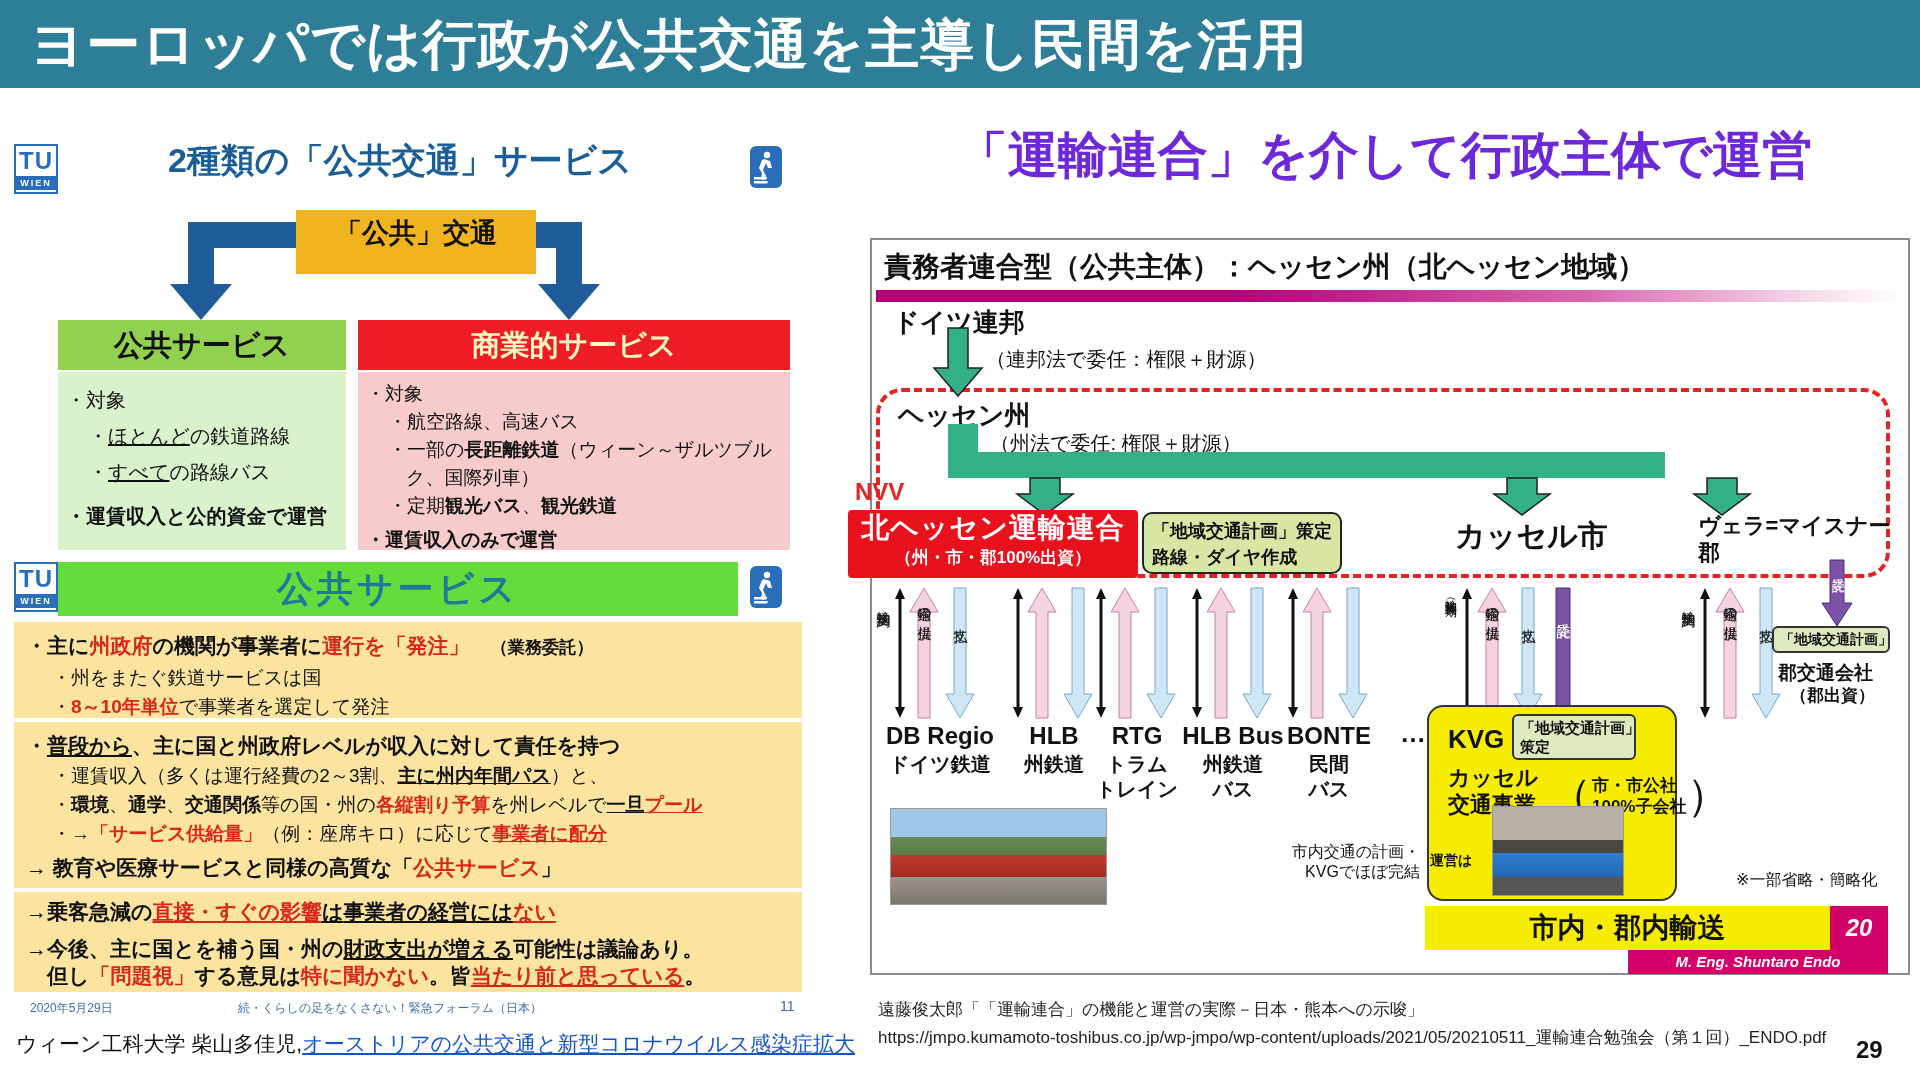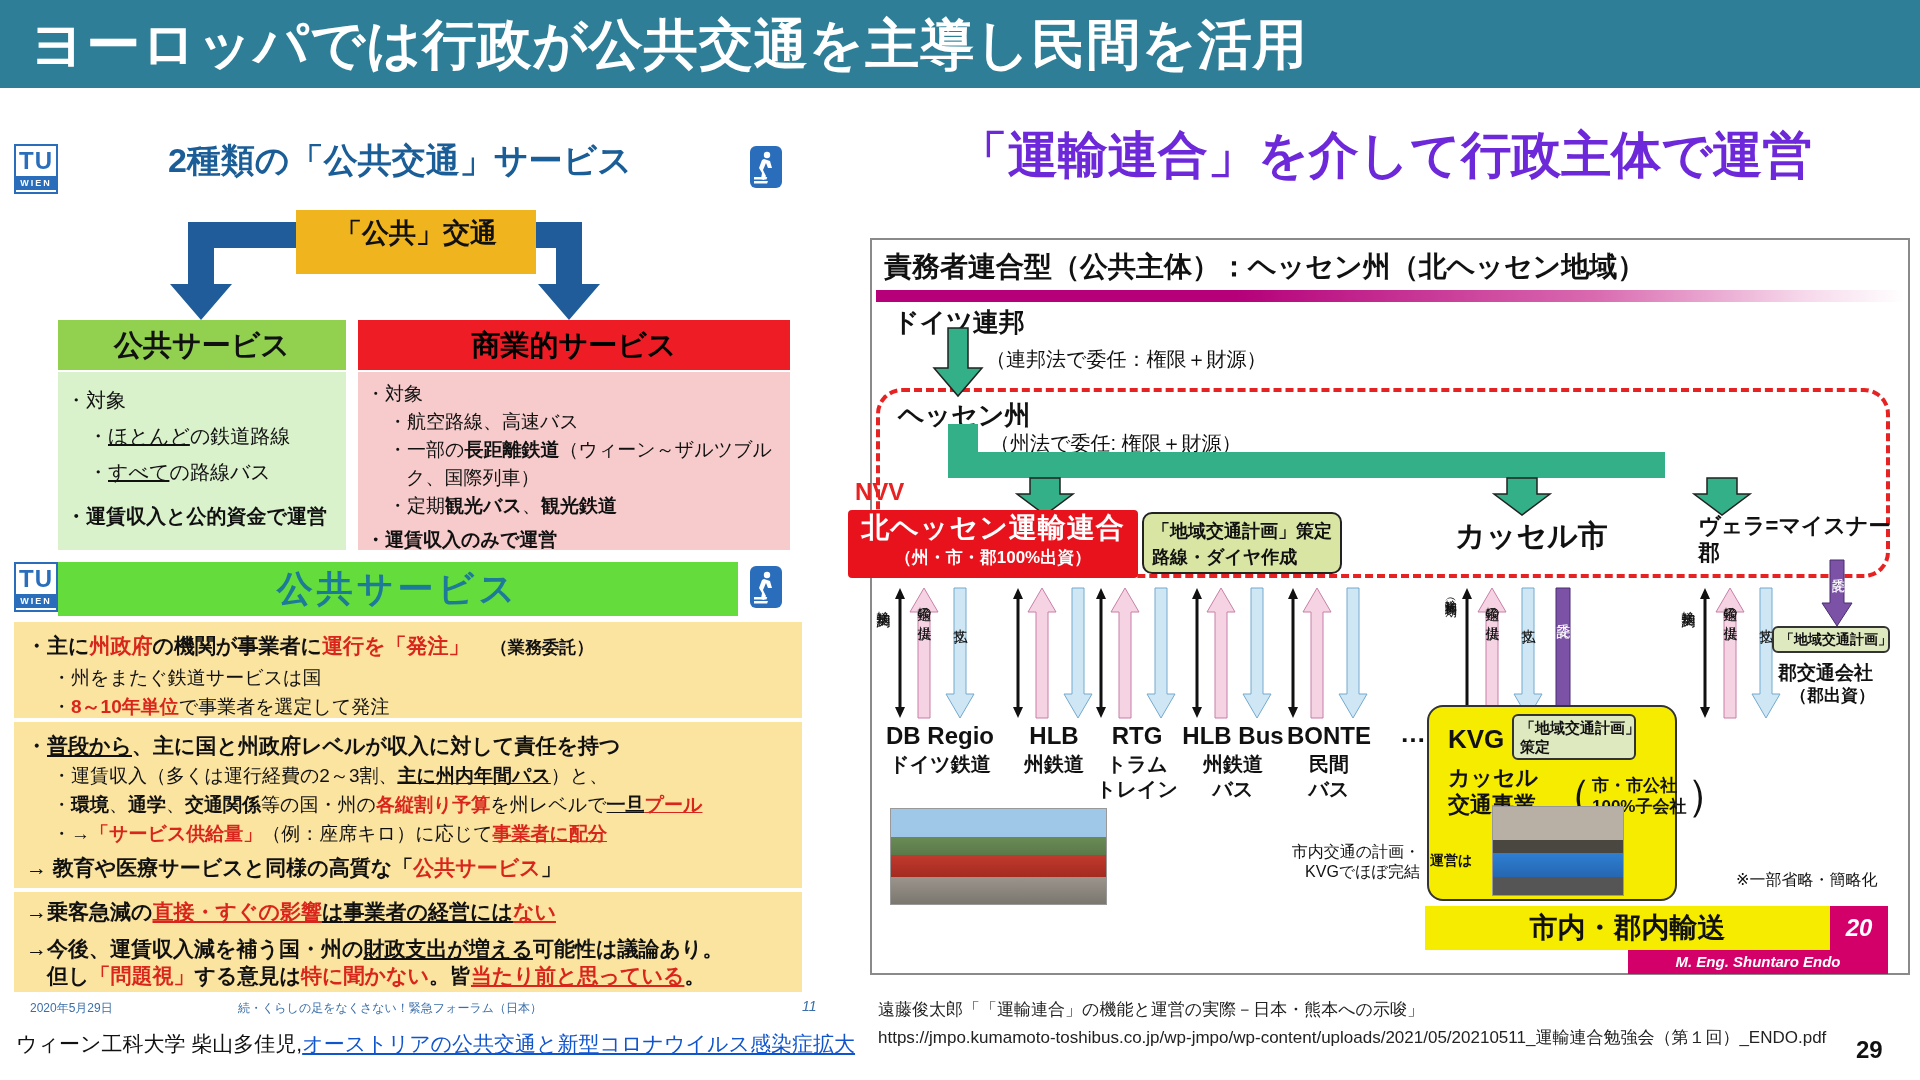--- a/index.html
+++ b/index.html
@@ -16,21 +16,21 @@
   .tulogo .wien{font-size:9px;font-weight:bold;color:#fff;background:#2a6ebb;line-height:14px;letter-spacing:2px;}
   
   .pedicon{width:32px;height:42px;background:#2a6ebb;border-radius:6px;display:flex;align-items:center;justify-content:center;}
   
   .lheader{left:90px;top:138px;width:620px;text-align:center;font-size:34px;font-weight:bold;color:#1b5e97;}
   .ybox{left:296px;top:210px;width:240px;height:64px;background:#efb41e;color:#111;font-size:27px;font-weight:bold;
         text-align:center;line-height:46px;}
   .hdr-grn{left:58px;top:320px;width:288px;height:50px;background:#92d050;text-align:center;line-height:50px;
            font-size:29px;font-weight:bold;color:#111;}
   .hdr-red{left:358px;top:320px;width:432px;height:50px;background:#ee1c25;text-align:center;line-height:50px;
-           font-size:29px;font-weight:bold;color:#000000;}
+           font-size:29px;font-weight:bold;color:#fef9c3;}
   .body-grn{left:58px;top:372px;width:288px;height:178px;background:#daf2cc;padding:10px 8px;box-sizing:border-box;}
   .body-pnk{left:358px;top:372px;width:432px;height:178px;background:#f7cbcb;padding:8px 8px;box-sizing:border-box;}
   .svc-ln{font-size:20px;line-height:36px;white-space:nowrap;}
   .svc-ln2{font-size:19px;line-height:28px;}
   .ind{padding-left:22px;}
   .wrapln{white-space:normal;padding-left:40px;text-indent:-18px;}
   .banner{left:58px;top:562px;width:680px;height:54px;background:#63dc3c;text-align:center;line-height:54px;
           font-size:36px;font-weight:bold;color:#1e7a99;letter-spacing:4px;}
   .obox{left:14px;width:788px;background:#fbe3a0;box-sizing:border-box;padding:8px 12px;}
   .ob-l1{font-size:21px;font-weight:bold;line-height:31px;}
@@ -144,27 +144,27 @@
   <div class="abs obox" style="top:722px;height:166px;">
     <div class="ob-l1"><span style="font-weight: bold;">・</span><span style="font-weight: bold; text-decoration: underline;">普段から</span><span style="font-weight: bold;">、主に国と</span><span style="font-weight: bold;">州政府</span><span style="font-weight: bold;">レベルが収入に対して責任を持つ</span></div>
     <div class="ob-l2"><span>・運賃収入（多くは運行経費の2～3割、</span><span style="font-weight: bold; text-decoration: underline;">主に州内年間パス</span><span>）と、</span></div>
     <div class="ob-l2"><span>・</span><span style="font-weight: bold;">環境</span><span>、</span><span style="font-weight: bold;">通学</span><span>、</span><span style="font-weight: bold;">交通関係</span><span>等の国・州の</span><span style="color: rgb(217, 38, 28); font-weight: bold;">各縦割り予算</span><span>を州レベルで</span><span style="font-weight: bold; text-decoration: underline;">一旦</span><span style="color: rgb(217, 38, 28); font-weight: bold; text-decoration: underline;">プール</span></div>
     <div class="ob-l2"><span>・→</span><span style="color: rgb(217, 38, 28); font-weight: bold;">「サービス供給量」</span><span>（例：座席キロ）に応じて</span><span style="color: rgb(217, 38, 28); font-weight: bold; text-decoration: underline;">事業者に配分</span></div>
     <div class="ob-l1" style="margin-top:4px;"><span style="font-weight: bold;">→ 教育や医療サービスと同様の</span><span style="font-weight: bold;">高質</span><span style="font-weight: bold;">な「</span><span style="color: rgb(217, 38, 28); font-weight: bold;">公共サービス</span><span style="font-weight: bold;">」</span></div>
   </div>
 
   <div class="abs obox" style="top:892px;height:100px;padding-top:4px;">
     <div class="ob-l1"><span style="font-weight: bold;">→乗客急減の</span><span style="color: rgb(217, 38, 28); font-weight: bold; text-decoration: underline;">直接・すぐの影響</span><span style="font-weight: bold; text-decoration: underline;">は</span><span style="font-weight: bold; text-decoration: underline;">事業者の経営</span><span style="font-weight: bold; text-decoration: underline;">には</span><span style="color: rgb(217, 38, 28); font-weight: bold; text-decoration: underline;">ない</span></div>
-    <div class="ob-l1" style="margin-top:8px;line-height:27px;"><span style="font-weight: bold;">→今後、</span><span style="font-weight: bold;">運賃収入減</span><span style="font-weight: bold;">を補う国・州の</span><span style="font-weight: bold; text-decoration: underline;">財政支出が増える</span><span style="font-weight: bold;">可能性は議論あり。</span></div>
+    <div class="ob-l1" style="margin-top:8px;line-height:27px;"><span style="font-weight: bold;">→今後、</span><span style="font-weight: bold;">主に国と</span><span style="font-weight: bold;">を補う国・州の</span><span style="font-weight: bold; text-decoration: underline;">財政支出が増える</span><span style="font-weight: bold;">可能性は議論あり。</span></div>
     <div class="ob-l1" style="line-height:27px;"><span style="font-weight: bold;">　但し</span><span style="color: rgb(217, 38, 28); font-weight: bold;">「問題視」</span><span style="font-weight: bold;">する意見は</span><span style="color: rgb(217, 38, 28); font-weight: bold;">特に聞かない</span><span style="font-weight: bold;">。皆</span><span style="color: rgb(217, 38, 28); font-weight: bold; text-decoration: underline;">当たり前と思っている</span><span style="font-weight: bold;">。</span></div>
   </div>
 
   <div class="abs lfooter" style="left:30px;top:1000px;">2020年5月29日</div>
   <div class="abs lfooter" style="left:180px;top:1000px;width:420px;text-align:center;">続・くらしの足をなくさない！緊急フォーラム（日本）</div>
-  <div class="abs lfooter" style="left:802px;top:998px;font-size:14px;font-style:italic;">11</div>
+  <div class="abs lfooter" style="left:780px;top:998px;font-size:14px;">11</div>
 
   <div class="abs credit">
     <span>ウィーン工科大学 柴山多佳児,</span><a href="#">オーストリアの公共交通と新型コロナウイルス感染症拡大</a>
   </div>
 
   <div class="abs rheader">「運輸連合」を介して行政主体で運営</div>
 
   <div class="abs panel"></div>
   <div class="abs ptitle">責務者連合型（公共主体）：ヘッセン州（北ヘッセン地域）</div>
   <div class="abs magbar"></div>

